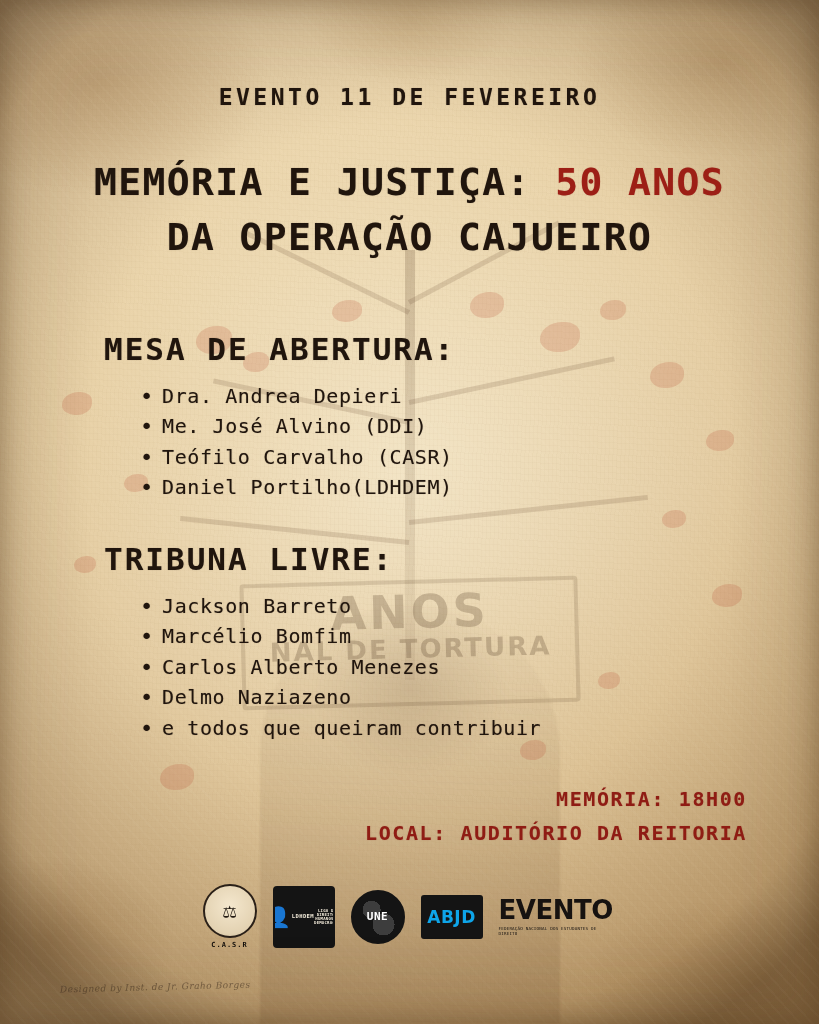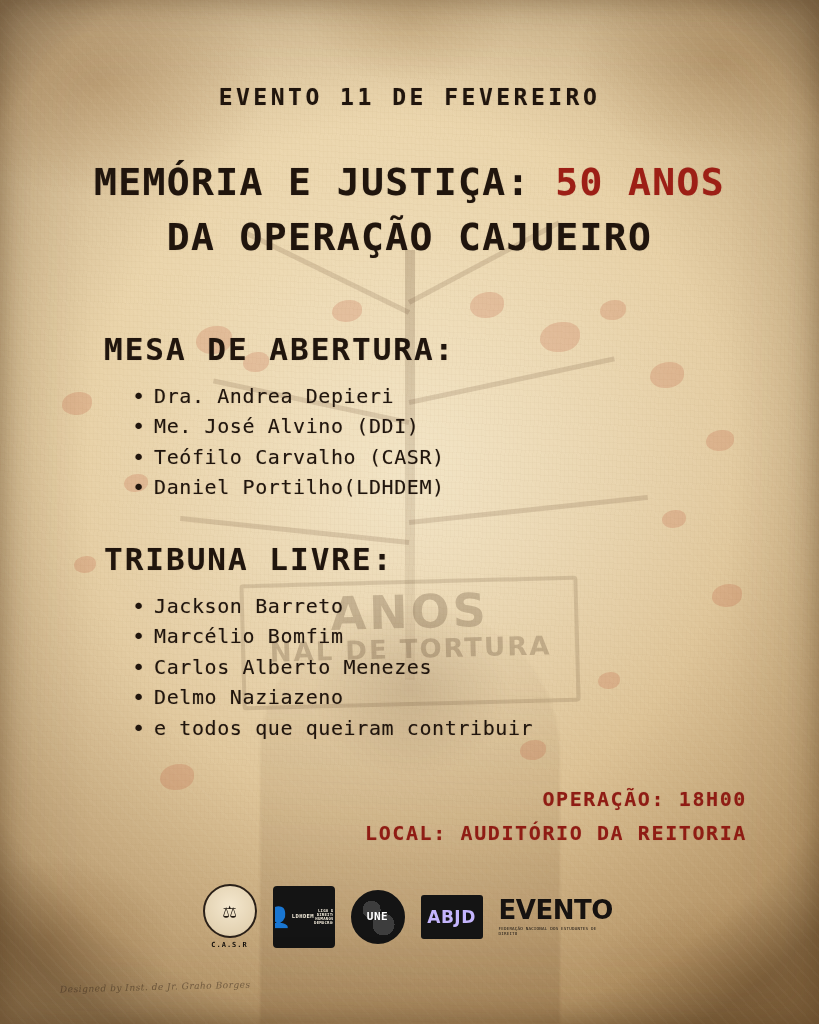--- a/index.html
+++ b/index.html
@@ -155,21 +155,21 @@
     left: 104px;
   }
   .section-title {
     font-size: 31px;
     font-weight: bold;
     letter-spacing: 2px;
     margin: 1px 0 14px 0;
   }
   ul.people {
     list-style: none;
-    margin: 0;
+    margin: 8px;
     padding: 0 0 0 28px;
   }
   ul.people li {
     font-size: 20px;
     letter-spacing: 0.6px;
     line-height: 1.52;
     position: relative;
     padding-left: 22px;
     white-space: nowrap;
   }
@@ -265,21 +265,21 @@
     width: 46px; height: 46px; border-radius: 50%;
     background:
       radial-gradient(circle at 36% 34%, #3d3d3d 0 9px, rgba(0,0,0,0) 9px),
       radial-gradient(circle at 62% 66%, #3d3d3d 0 11px, rgba(0,0,0,0) 11px),
       #141414;
     display: flex; align-items: center; justify-content: center;
     font-weight: bold;
   }
   .logo-abjd {
     background: #141414;
-    color: #c4b5fd;
+    color: #0ea5e9;
     width: 62px;
     height: 44px;
     border-radius: 3px;
     display: flex;
     align-items: center;
     justify-content: center;
     font-size: 17px;
     font-weight: bold;
     letter-spacing: .5px;
     font-family: "DejaVu Sans", sans-serif;
@@ -393,21 +393,21 @@
       <ul class="people ink">
         <li>Jackson Barreto</li>
         <li>Marcélio Bomfim</li>
         <li>Carlos Alberto Menezes</li>
         <li>Delmo Naziazeno</li>
         <li>e todos que queiram contribuir</li>
       </ul>
     </div>
 
     <div class="footer-info">
-      <div>OPERAÇÃO: 18H00</div>
+      <div>MEMÓRIA: 18H00</div>
       <div>LOCAL: AUDITÓRIO DA REITORIA</div>
     </div>
 
     <div id="logos">
 
       <div class="logo">
         <div class="logo-circle logo-casr">
           <span class="scale">⚖</span>
         </div>
         <div class="casr-label">C.A.S.R</div>

